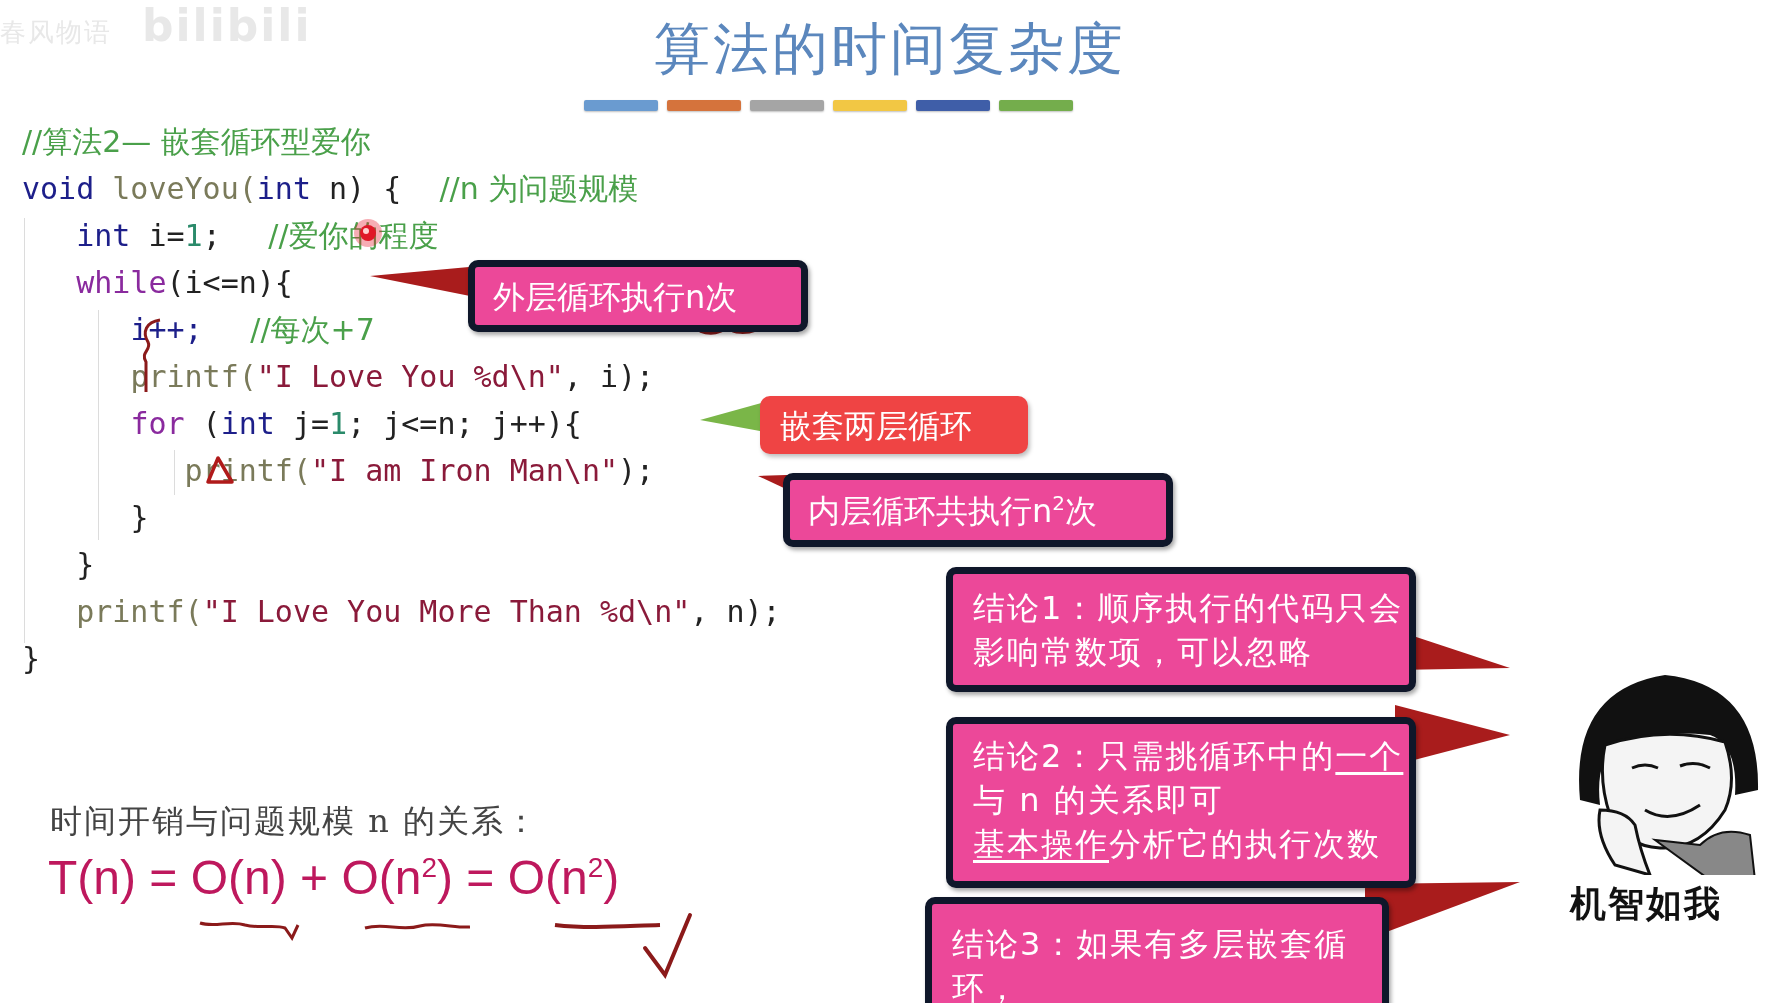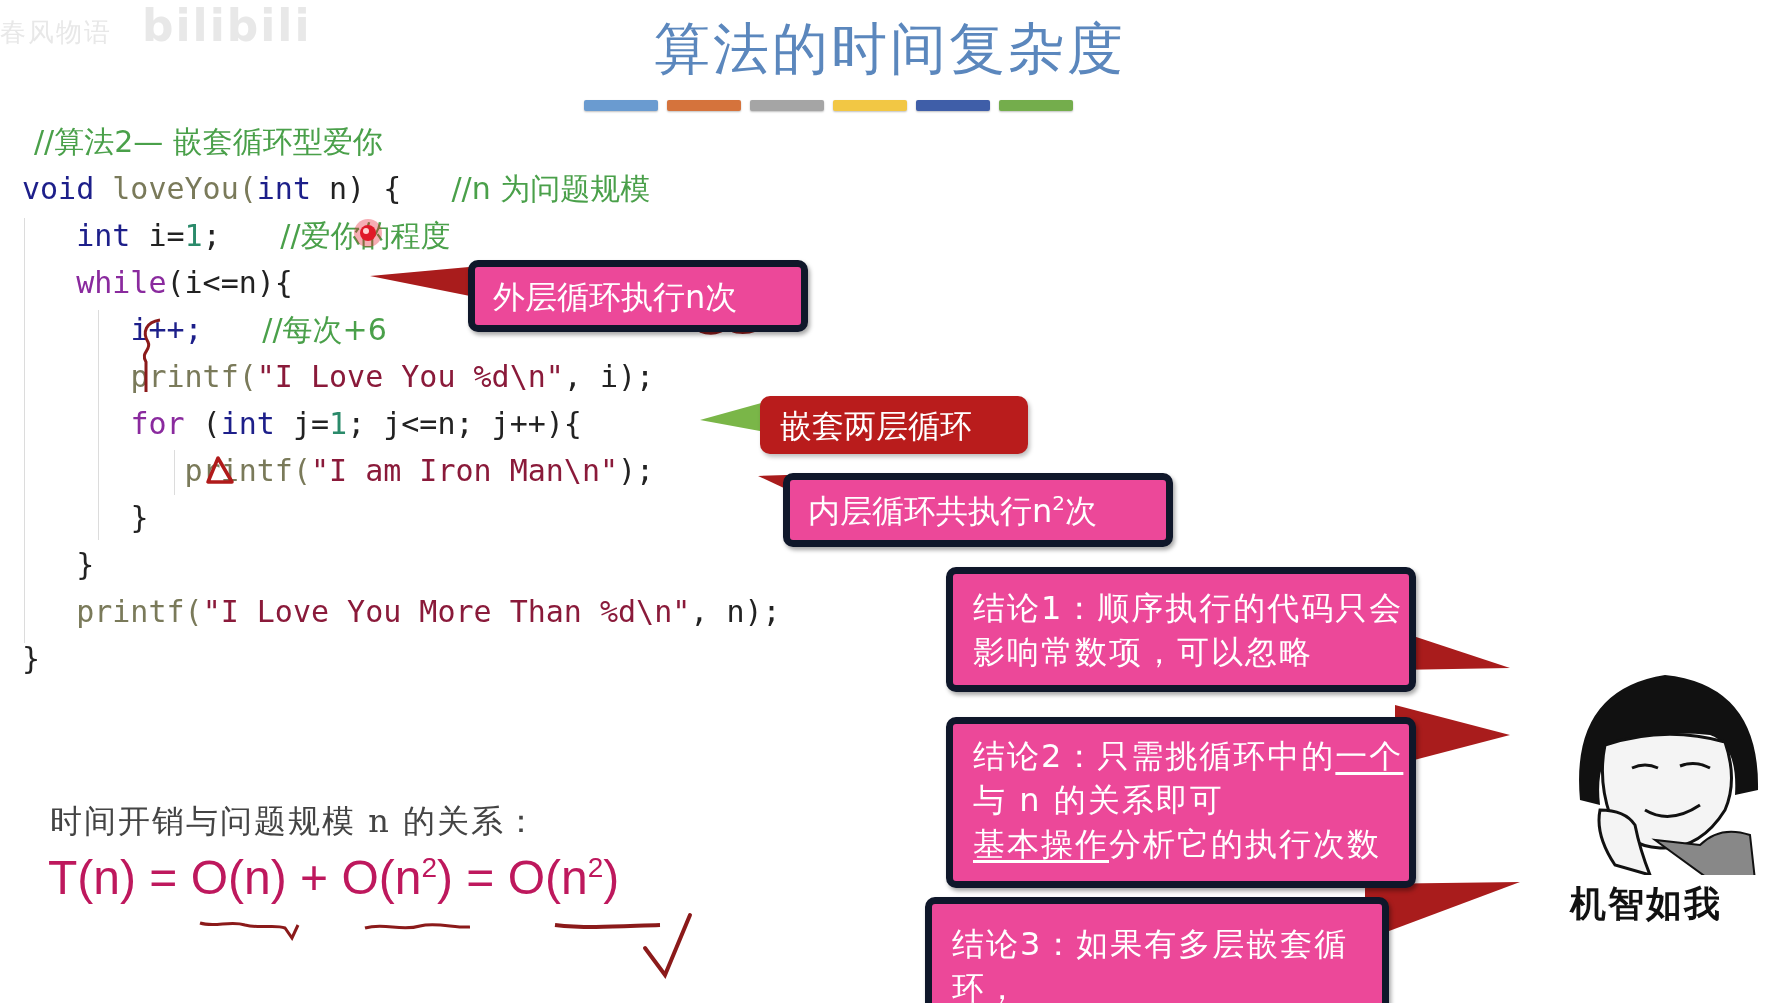--- a/index.html
+++ b/index.html
@@ -30,33 +30,33 @@
     left:22px; top:118px;
     font-family:"DejaVu Sans Mono", "Liberation Mono", monospace;
     font-size:30px; line-height:47px; color:#333;
   }
   .code-line { white-space:pre; height:47px; }
   .kw { color:#1d1f8a; }
   .kw2 { color:#8a2a9e; }
   .fn { color:#7a7a5a; }
   .str { color:#8a1a3a; }
   .num { color:#2a8a6a; }
-  .cmt { color:#4aa04a; font-family:"DejaVu Sans", sans-serif;margin-left:12px; }
+  .cmt { color:#4aa04a; font-family:"DejaVu Sans", sans-serif; }
   .plain { color:#222; }
 
   .guide { width:1px; background:#dcdcdc; }
 
   
   .callout-red {
     background:#ec4899; color:#fff; border-radius:10px;
     box-shadow: 2px 3px 4px rgba(0,0,0,0.35);
     border:7px solid #0f172a;
   }
   .callout-green {
-    background:#b91c1c; color:#fff; border-radius:10px;
+    background:#ef4444; color:#fff; border-radius:10px;
     box-shadow: 2px 3px 4px rgba(0,0,0,0.25);
   }
   .callout-text { white-space:nowrap; font-size:32px; }
   .concl-text { font-size:32px; line-height:44px; letter-spacing:2px; }
   .u { text-decoration:underline; text-underline-offset:5px; }
 
   
   .relation-label { left:50px; top:800px; font-size:32px; color:#444; white-space:nowrap; letter-spacing:2px; font-family:"DejaVu Serif", serif;}
   .formula { left:48px; top:850px; font-size:48px; color:#be185d; white-space:nowrap; font-family:"Liberation Sans", sans-serif; }
   .formula sup { font-size:28px; }
@@ -82,21 +82,21 @@
 
 <div class="abs guide" style="left:24px; top:218px; height:425px;"></div>
 <div class="abs guide" style="left:98px; top:310px; height:230px;"></div>
 <div class="abs guide" style="left:174px; top:450px; height:45px;"></div>
 
 <div class="abs code">
   <div class="code-line"><span class="cmt">//算法2— 嵌套循环型爱你</span></div>
   <div class="code-line"><span class="kw">void</span><span class="fn"> loveYou(</span><span class="kw">int</span><span class="plain"> n) {</span><span class="cmt">    //n 为问题规模</span></div>
   <div class="code-line">   <span class="kw">int</span><span class="plain"> i=</span><span class="num">1</span><span class="plain">;</span><span class="cmt">     //爱你的程度</span></div>
   <div class="code-line">   <span class="kw2">while</span><span class="plain">(i&lt;=n){</span></div>
-  <div class="code-line">      <span class="kw">i++;</span><span class="cmt">     //每次+6</span></div>
+  <div class="code-line">      <span class="kw">i++;</span><span class="cmt">     //每次+7</span></div>
   <div class="code-line">      <span class="fn">printf(</span><span class="str">"I Love You %d\n"</span><span class="plain">, i);</span></div>
   <div class="code-line">      <span class="kw2">for</span><span class="plain"> (</span><span class="kw">int</span><span class="plain"> j=</span><span class="num">1</span><span class="plain">; j&lt;=n; j++){</span></div>
   <div class="code-line">         <span class="fn">printf(</span><span class="str">"I am Iron Man\n"</span><span class="plain">);</span></div>
   <div class="code-line">      <span class="plain">}</span></div>
   <div class="code-line">   <span class="plain">}</span></div>
   <div class="code-line">   <span class="fn">printf(</span><span class="str">"I Love You More Than %d\n"</span><span class="plain">, n);</span></div>
   <div class="code-line"><span class="plain">}</span></div>
 </div>
 
 <svg class="abs" style="left:0;top:0" width="1775" height="1003">

